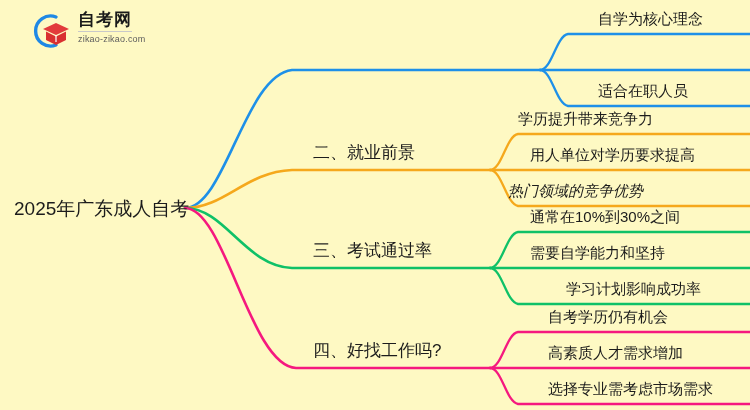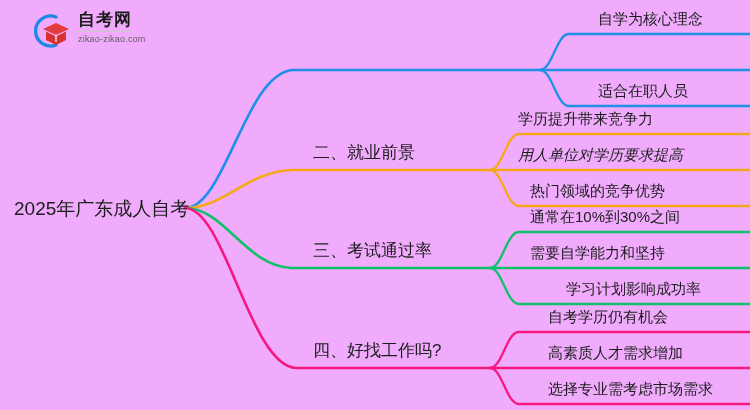--- a/index.html
+++ b/index.html
@@ -4,21 +4,21 @@
 <style>
   html, body {
     margin: 0;
     padding: 0;
     background: #ffffff;
   }
   #canvas {
     position: relative;
     width: 750px;
     height: 410px;
-    background: #f0abfc;
+    background: #fef9c3;
     overflow: hidden;
     font-family: "Liberation Sans", "DejaVu Sans", sans-serif;
   }
   #wires {
     position: absolute;
     left: 0;
     top: 0;
     width: 750px;
     height: 410px;
     pointer-events: none;
@@ -133,22 +133,22 @@
     </g>
   </svg>
 
   <div class="node-text root-text" style="left:14px; top:199px;">2025年广东成人自考</div>
 
   <div class="node-text leaf-text" style="left:598px; top:11px;">自学为核心理念</div>
   <div class="node-text leaf-text" style="left:598px; top:83px;">适合在职人员</div>
 
   <div class="node-text branch-text" style="left:313px; top:144px;">二、就业前景</div>
   <div class="node-text leaf-text" style="left:518px; top:111px;">学历提升带来竞争力</div>
-  <div class="node-text leaf-text" style="left:518px; top:147px;font-style:italic;">用人单位对学历要求提高</div>
-  <div class="node-text leaf-text" style="left:530px; top:183px;">热门领域的竞争优势</div>
+  <div class="node-text leaf-text" style="left:530px; top:147px;">用人单位对学历要求提高</div>
+  <div class="node-text leaf-text" style="left:508px; top:183px;font-style:italic;">热门领域的竞争优势</div>
 
   <div class="node-text branch-text" style="left:313px; top:242px;">三、考试通过率</div>
   <div class="node-text leaf-text" style="left:530px; top:209px;">通常在10%到30%之间</div>
   <div class="node-text leaf-text" style="left:530px; top:245px;">需要自学能力和坚持</div>
   <div class="node-text leaf-text" style="left:530px; top:281px;margin-left:36px;">学习计划影响成功率</div>
 
   <div class="node-text branch-text" style="left:313px; top:342px;">四、好找工作吗?</div>
   <div class="node-text leaf-text" style="left:548px; top:309px;">自考学历仍有机会</div>
   <div class="node-text leaf-text" style="left:548px; top:345px;">高素质人才需求增加</div>
   <div class="node-text leaf-text" style="left:548px; top:381px;">选择专业需考虑市场需求</div>

